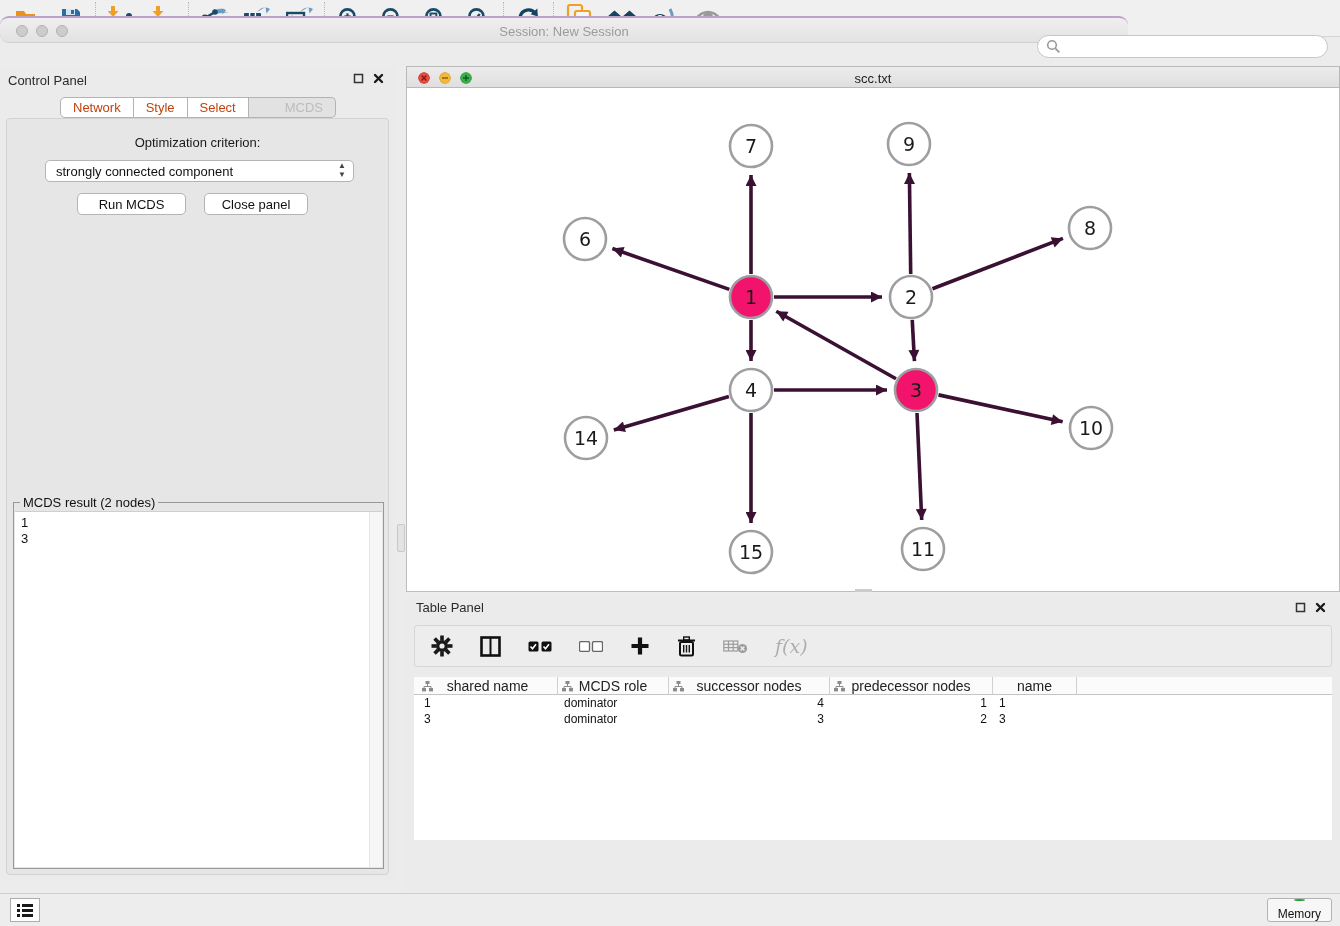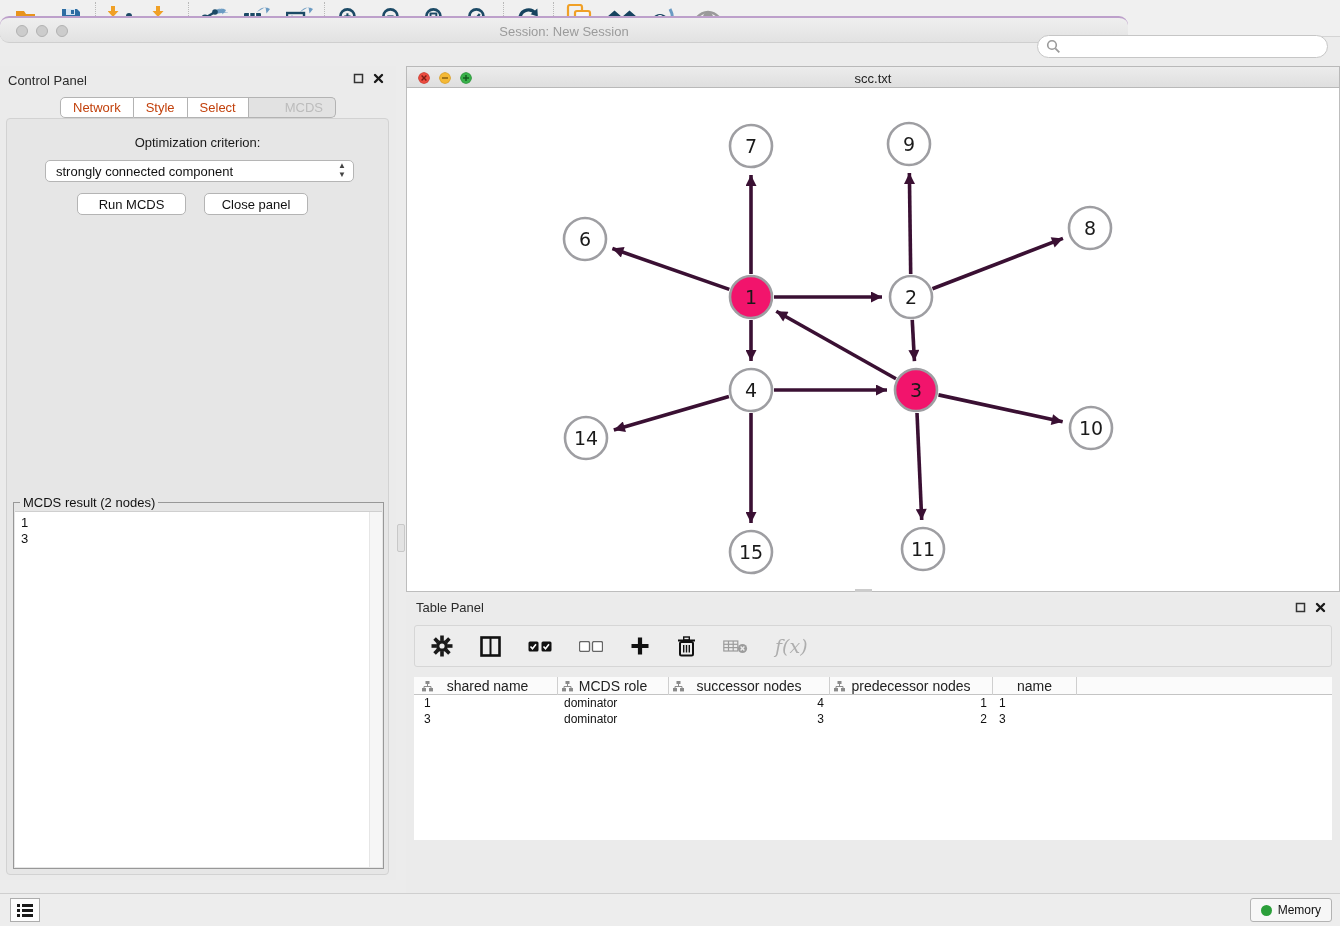--- a/index.html
+++ b/index.html
@@ -85,21 +85,21 @@
   .trow { display:flex; height:16px; }
   .tcell { font-size:12px; color:#111; line-height:16px; padding:0 6px; }
   #tp-tabs { bottom:7px; left:50%; transform:translateX(-51%); display:flex; }
 
   
   #statusbar { left:0; top:893px; width:1340px; height:33px; background:#ededed;
     border-top:1px solid #cfcfcf; }
   #list-btn { left:10px; top:4px; width:30px; height:24px; background:#fdfdfd;
     border:1px solid #adadad; display:flex; align-items:center; justify-content:center; }
   #memory-btn { right:8px; top:4px; height:24px; background:#f7f7f7; border:1px solid #b3b3b3;
-    border-radius:3px; display:flex; align-items:center; gap:6px; padding:0 10px; }
+    border-radius:3px; display:flex; align-items:center; gap:6px; padding:0 10px;flex-direction:column; }
   #memory-dot { width:11px; height:11px; border-radius:50%; background:#2b9f3a; }
   #memory-btn span { font-size:12px; color:#111; }
 </style>
 </head>
 <body>
 
 <div id="titlebar" class="abs">
   <div class="tl-dot abs" style="left:16px"></div>
   <div class="tl-dot abs" style="left:36px"></div>
   <div class="tl-dot abs" style="left:56px"></div>

